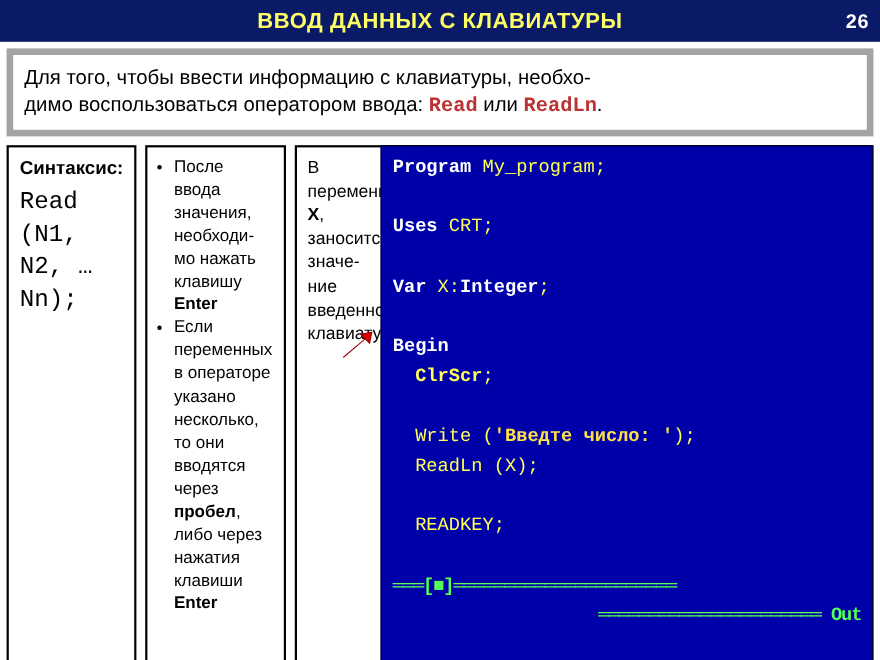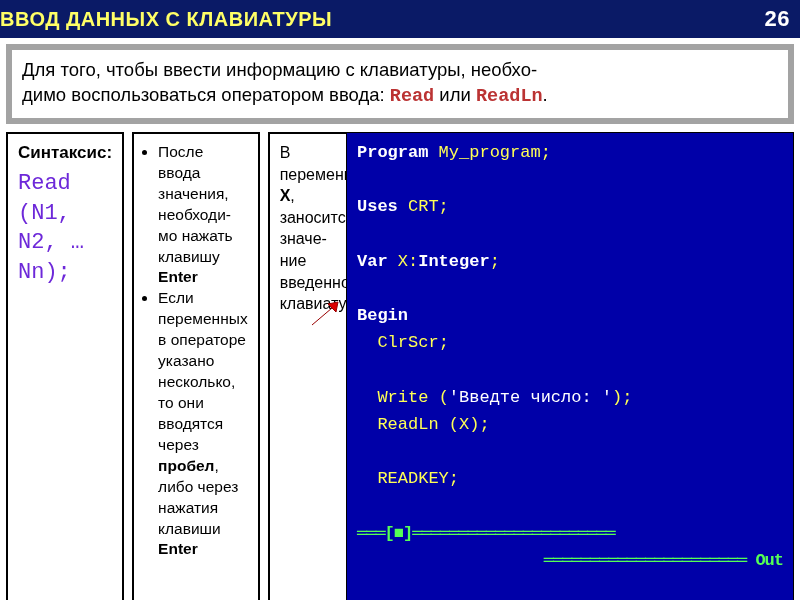--- a/index.html
+++ b/index.html
@@ -1,31 +1,31 @@
 <!DOCTYPE html>
 <html><head>
 <meta charset="utf-8">
 <style>
   * { margin: 0; padding: 0; box-sizing: border-box; }
   body { width: 800px; height: 600px; font-family: Arial, sans-serif; background: #fff; overflow: hidden; position: relative; }
-  .titlebar { background: #0a1a66; color: #ffff66; height: 38px; display: flex; align-items: center; justify-content: flex-start; position: relative; font-weight: bold; font-size: 20px; letter-spacing: 0.5px; }
-  .pagenum { position: absolute; right: 10px; color: #fff; font-size: 22px; }
+  .titlebar { background: #0a1a66; color: #ffff66; height: 38px; display: flex; align-items: center; justify-content: center; position: relative; font-weight: bold; font-size: 20px; letter-spacing: 0.5px; }
+  .pagenum { position: absolute; right: 10px; color: #fff; font-size: 18px; }
   .intro { margin: 6px 6px 8px 6px; border: 6px solid #a3a3a3; background: #fff; padding: 8px 10px; font-size: 18.5px; line-height: 1.35; }
   .intro .kw { color: #b33; font-family: "Courier New", monospace; font-weight: bold; }
   .content { display: flex; gap: 8px; padding: 0 6px; }
   .left { width: 332px; display: flex; flex-direction: row; gap: 8px; }
   .box { border: 2px solid #000; background: #fff; padding: 8px 10px; font-size: 17px; line-height: 1.35; }
   .syntax-title { color: #000; }
-  .syntax-line { color: #6d28d9; font-family: "Courier New", monospace; font-size: 22px; margin: 4px 0; }
+  .syntax-line { color: #000000; font-family: "Courier New", monospace; font-size: 22px; margin: 4px 0; }
   .sub { font-size: 16px; line-height: 1.3; }
   .right { flex: 1; position: relative; }
   .ide { background: #0000a8; color: #fff; font-family: "Courier New", monospace; font-size: 17px; line-height: 1.6; padding: 6px 10px 2px 10px; height: 544px; border: 1px solid #000; position: relative; }
   .kw-white { color: #ffffff; font-weight: bold; }
   .kw-yellow { color: #ffff55; }
-  .kw-cyan { color: #ffffff; }
+  .kw-cyan { color: #fde047; font-weight: bold; }
   .ide-divider { color: #55ff55; font-weight: bold; letter-spacing: -1px; white-space: pre; }
   .arrow { position: absolute; left: 310px; top: 300px; width: 30px; height: 30px; }
   .list-box li { margin-left: 14px; }
   b { font-weight: bold; }
 </style>
 </head>
 <body>
 
 <div class="titlebar">
   <span>ВВОД ДАННЫХ С КЛАВИАТУРЫ</span>
@@ -64,21 +64,21 @@
 
   <div class="right">
     <div class="ide">
       <div><span class="kw-white">Program</span><span class="kw-yellow"> My_program;</span></div>
       <div>&nbsp;</div>
       <div><span class="kw-white">Uses</span><span class="kw-yellow"> CRT;</span></div>
       <div>&nbsp;</div>
       <div><span class="kw-white">Var</span><span class="kw-yellow"> X:</span><span class="kw-white">Integer</span><span class="kw-yellow">;</span></div>
       <div>&nbsp;</div>
       <div><span class="kw-white">Begin</span></div>
-      <div><span class="kw-yellow" style="white-space:pre;">  ClrScr</span><span class="kw-yellow">;</span></div>
+      <div><span class="kw-yellow" style="white-space:pre;font-weight:bold;">  ClrScr</span><span class="kw-yellow">;</span></div>
       <div>&nbsp;</div>
       <div><span class="kw-yellow" style="white-space:pre;">  Write </span><span class="kw-yellow">(</span><span class="kw-cyan">'Введте число: '</span><span class="kw-yellow">);</span></div>
       <div><span class="kw-yellow" style="white-space:pre;">  ReadLn </span><span class="kw-yellow">(X);</span></div>
       <div>&nbsp;</div>
       <div><span class="kw-yellow" style="white-space:pre;">  READKEY</span><span class="kw-yellow">;</span></div>
       <div>&nbsp;</div>
       <div class="ide-divider"><span>═══[■]══════════════════════</span></div>
       <div class="ide-divider" style="text-align:right;"><span>══════════════════════ Out</span></div>
 
     </div>

